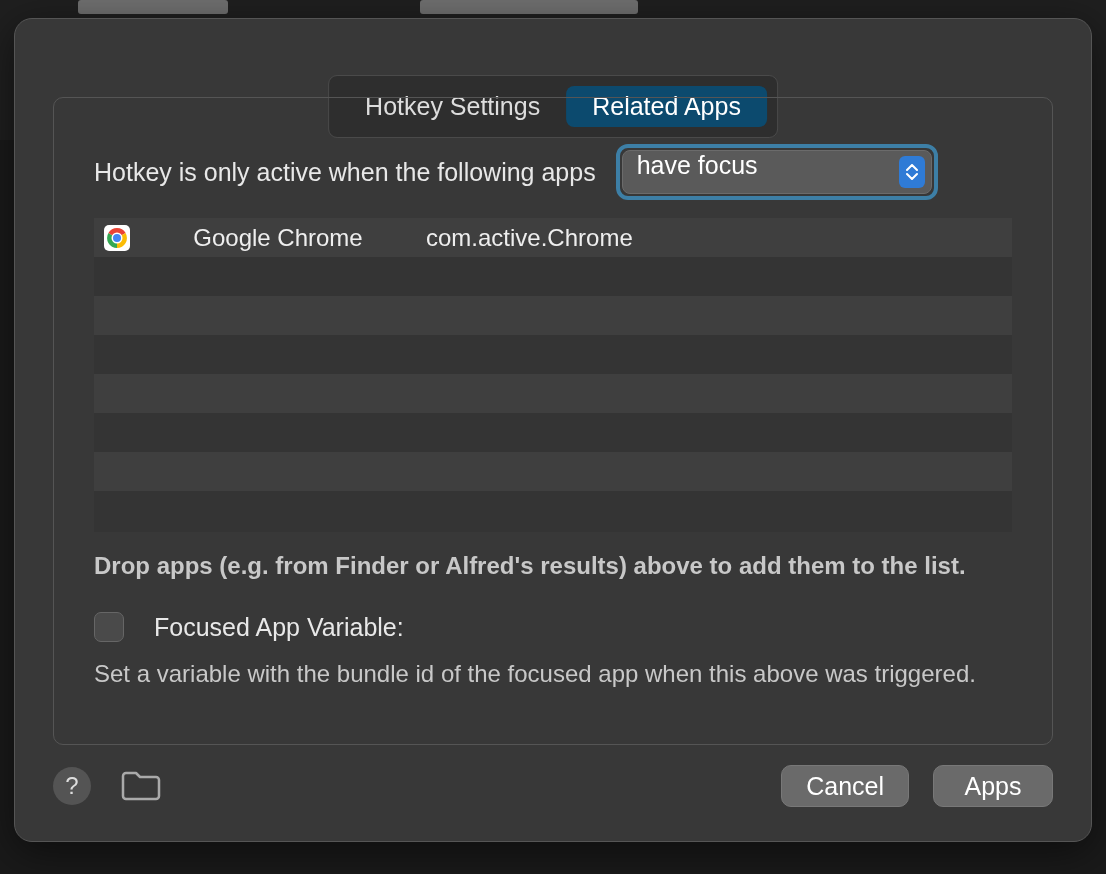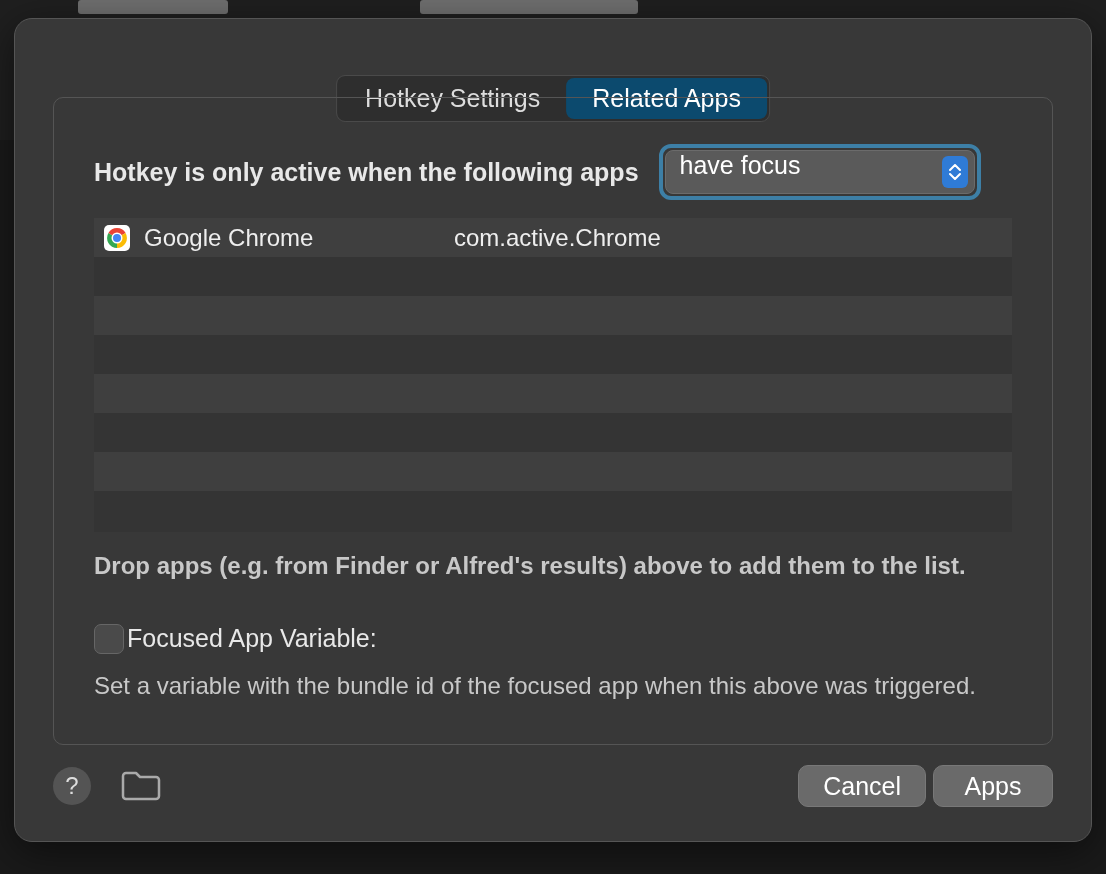--- a/index.html
+++ b/index.html
@@ -34,21 +34,21 @@
     box-shadow: 0 10px 40px rgba(0,0,0,0.5);
   }
   .tab-bar {
     position: absolute;
     top: 56px;
     left: 50%;
     transform: translateX(-50%);
     display: flex;
     background: #2e2e2e;
     border-radius: 9px;
-    padding: 2px;
+    padding: 10px;
     border: 1px solid #4a4a4a;
   }
   .tab {
     padding: 6px 26px;
     font-size: 25px;
     color: #ddd;
     border-radius: 8px;
     cursor: default;
     white-space: nowrap;
   }
@@ -69,21 +69,20 @@
   .row-top {
     display: flex;
     align-items: center;
     gap: 26px;
     margin-top: 4px;
   }
   .descrip {
     font-size: 25px;
     color: #e8e8e8;
     white-space: nowrap;
-    font-weight: bold;
   }
   .popup-wrap {
     position: relative;
     flex: 0 0 auto;
   }
   .popup-focus-ring {
     position: absolute;
     inset: -6px;
     border: 4px solid #3d7fa6;
     border-radius: 12px;
@@ -123,22 +122,22 @@
     width: 100%;
     height: 314px;
     background: #343434;
     overflow: hidden;
   }
   .app-row {
     height: 39px;
     display: flex;
     align-items: center;
     padding: 0 10px;
-    gap: 14px;
     font-size: 24px;
+    text-align: center;
   }
   .app-row.alt0 { background: #3f3f3f; }
   .app-row.alt1 { background: #343434; }
   .app-icon {
     width: 26px; height: 26px;
     flex: 0 0 auto;
   }
   .app-name {
     width: 296px;
     color: #eee;
@@ -146,24 +145,24 @@
   .app-bundle {
     color: #eee;
   }
   .hint {
     margin-top: 20px;
     font-size: 24px;
     color: #c8c8c8;
     font-weight: bold;
   }
   .var-row {
-    margin-top: 44px;
-    display: flex;
-    align-items: flex-start;
-    gap: 3px;
+    margin-top: 32px;
+    display: flex;
+    align-items: center;
+    gap: 30px;
   }
   .checkbox {
     width: 30px; height: 30px;
     background: #4a4a4a;
     border: 1px solid #666;
     border-radius: 7px;
   }
   .var-label {
     font-size: 25px;
     color: #e8e8e8;
@@ -215,21 +214,21 @@
   .spacer { flex: 1; }
   .action-btn {
     min-width: 120px;
     height: 42px;
     padding: 0 24px;
     background: #6a6a6a;
     border: 1px solid #787878;
     border-radius: 10px;
     color: #fff;
     font-size: 25px;
-    margin-left: 7px;
+    margin-left: 24px;
   }
 </style>
 </head>
 <body>
 
 <div class="bg-stubs">
   <div class="bg-stub" style="left:78px; top:0; width:150px; height:14px;"></div>
   <div class="bg-stub" style="left:420px; top:0; width:218px; height:14px;"></div>
 </div>
 

